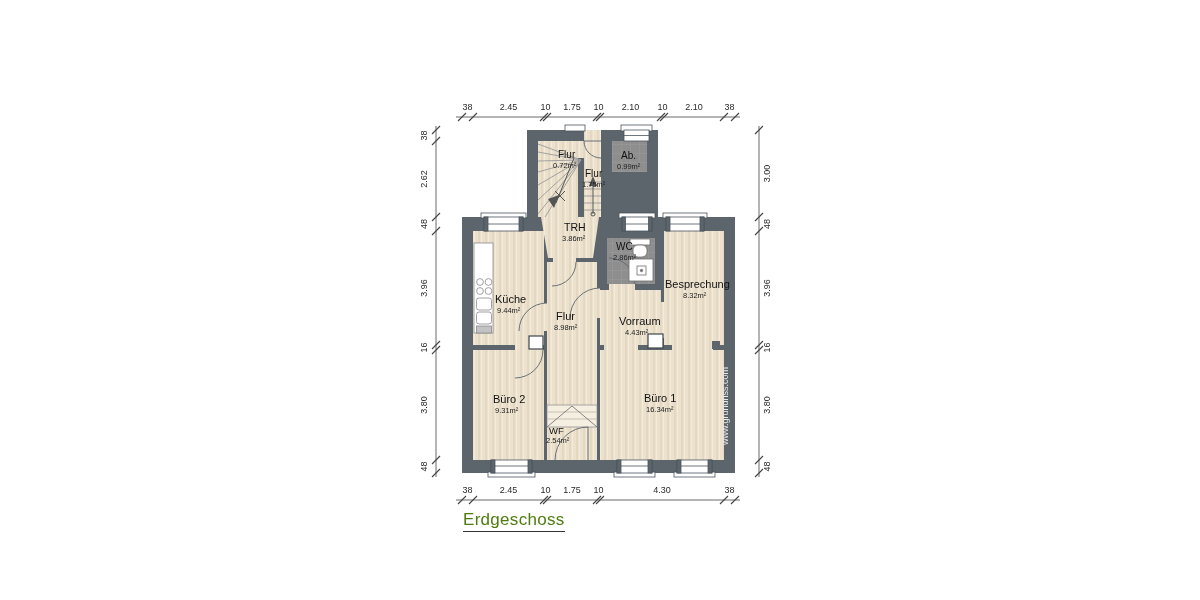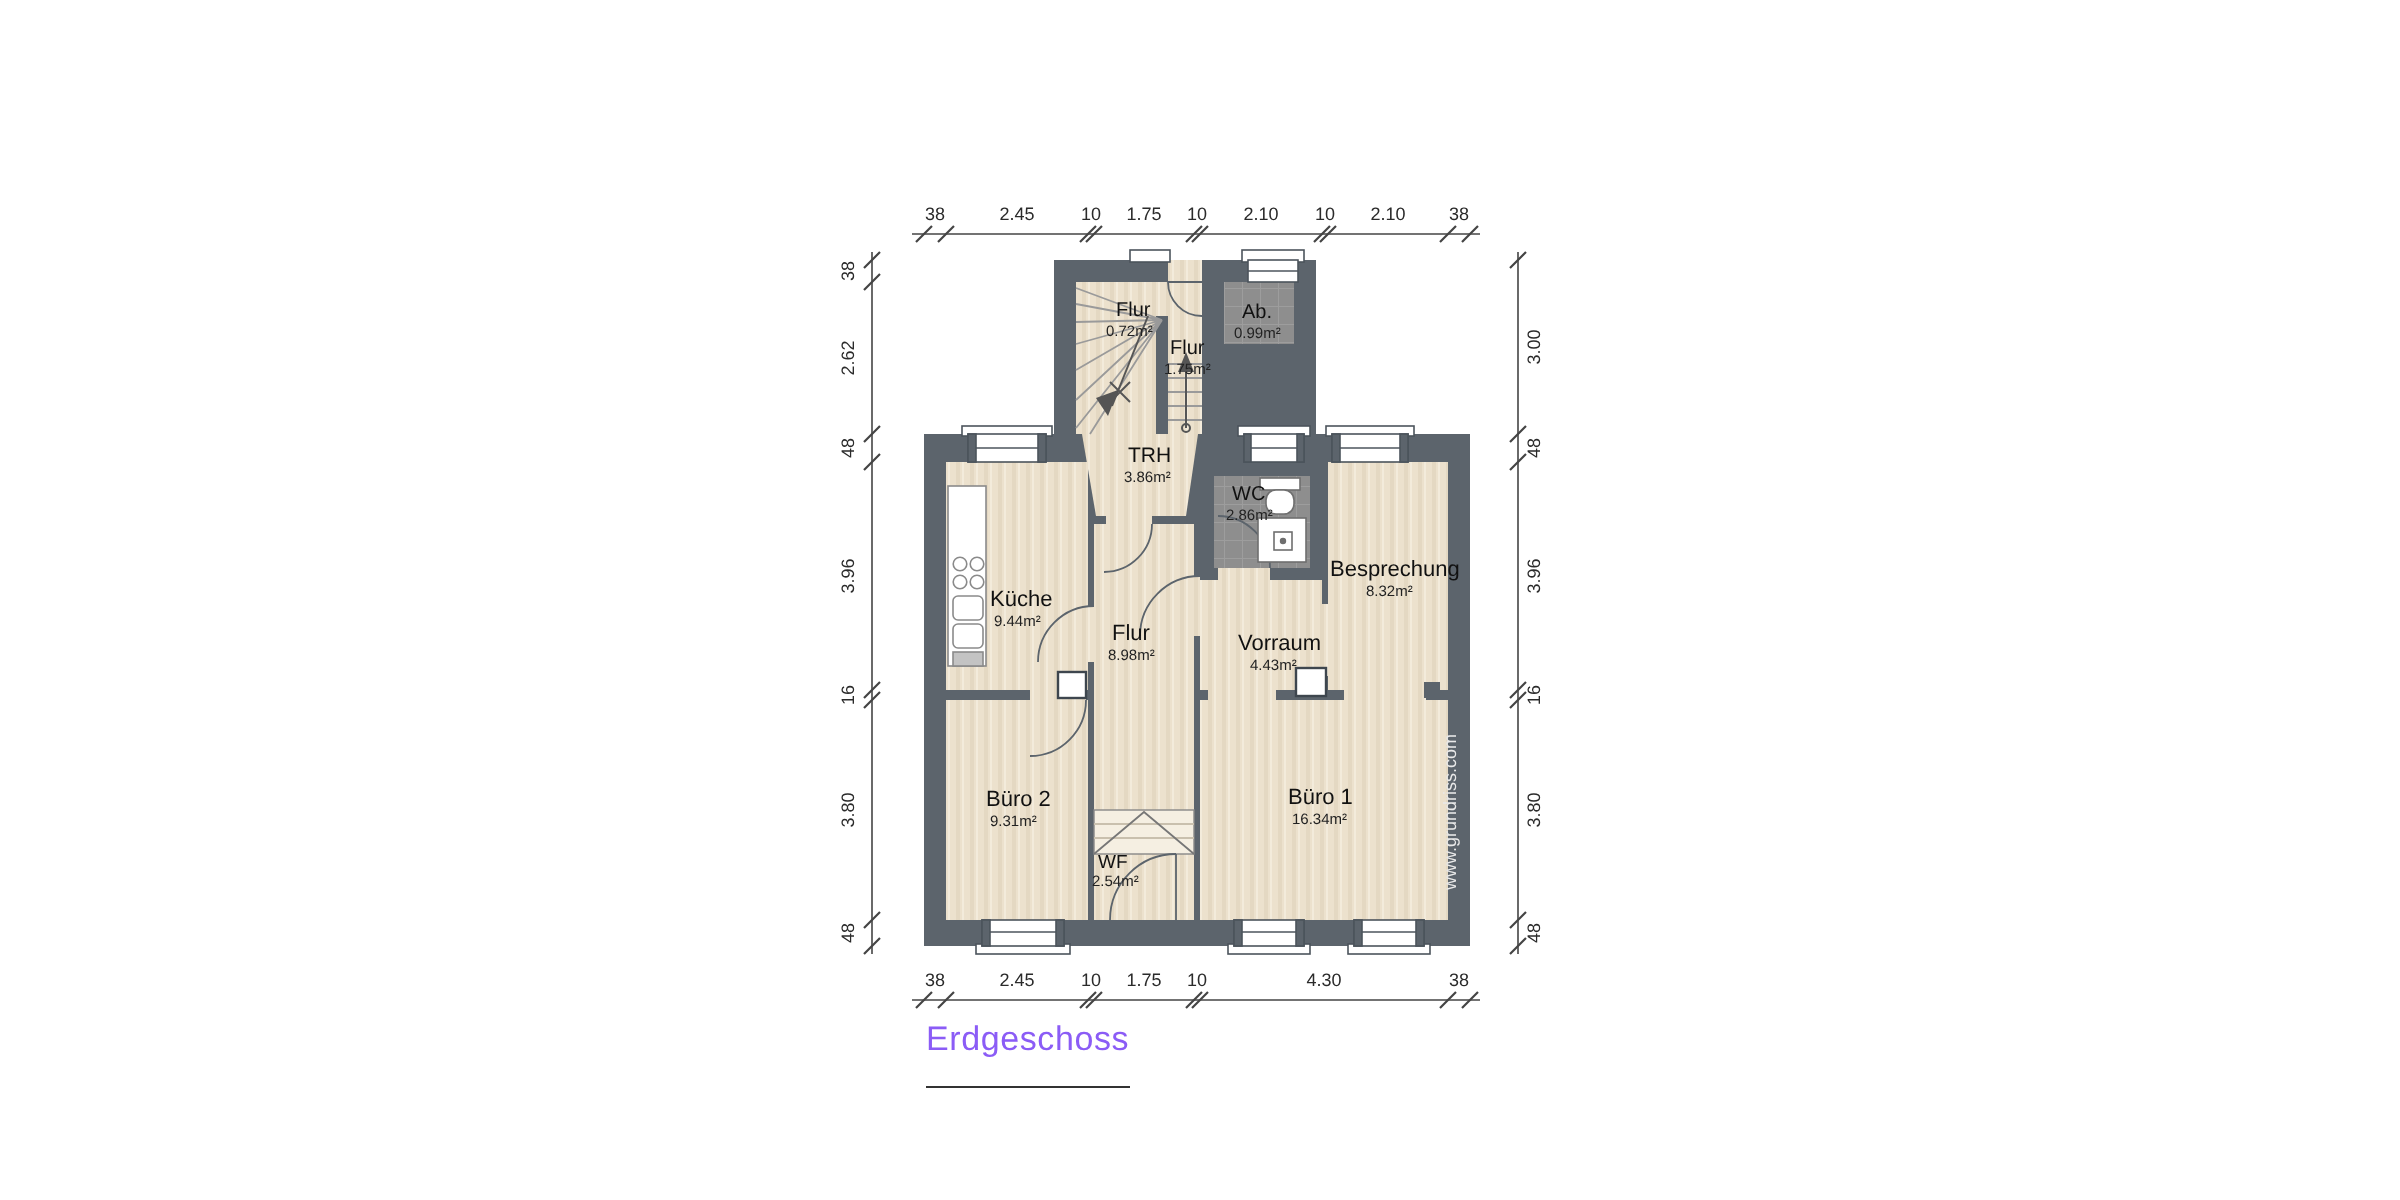--- a/index.html
+++ b/index.html
@@ -1,20 +1,20 @@
 <!DOCTYPE html>
 <html><head>
 <meta charset="utf-8">
 <style>
   html,body{margin:0;padding:0;background:#ffffff;}
   .stage{position:relative;width:1200px;height:600px;background:#ffffff;overflow:hidden;
          font-family:"Liberation Sans",sans-serif;}
   .stage svg{position:absolute;left:0;top:0;}
-  .plan-title{position:absolute;left:463px;top:510px;font-size:17px;color:#8b5cf6;
-              border-bottom:1.2px solid #333;padding-bottom:13px;letter-spacing:0.3px;}
+  .plan-title{position:absolute;left:463px;top:510px;font-size:17px;color:#4d7c0f;
+              border-bottom:1.2px solid #333;padding-bottom:1px;letter-spacing:0.3px;}
   text{font-family:"Liberation Sans",sans-serif;}
   .room-name{fill:#111111;}
   .room-area{fill:#222222;}
   .dim{fill:#2b2b2b;font-size:9px;}
 </style>
 </head>
 <body>
 
 <div class="stage">
 

